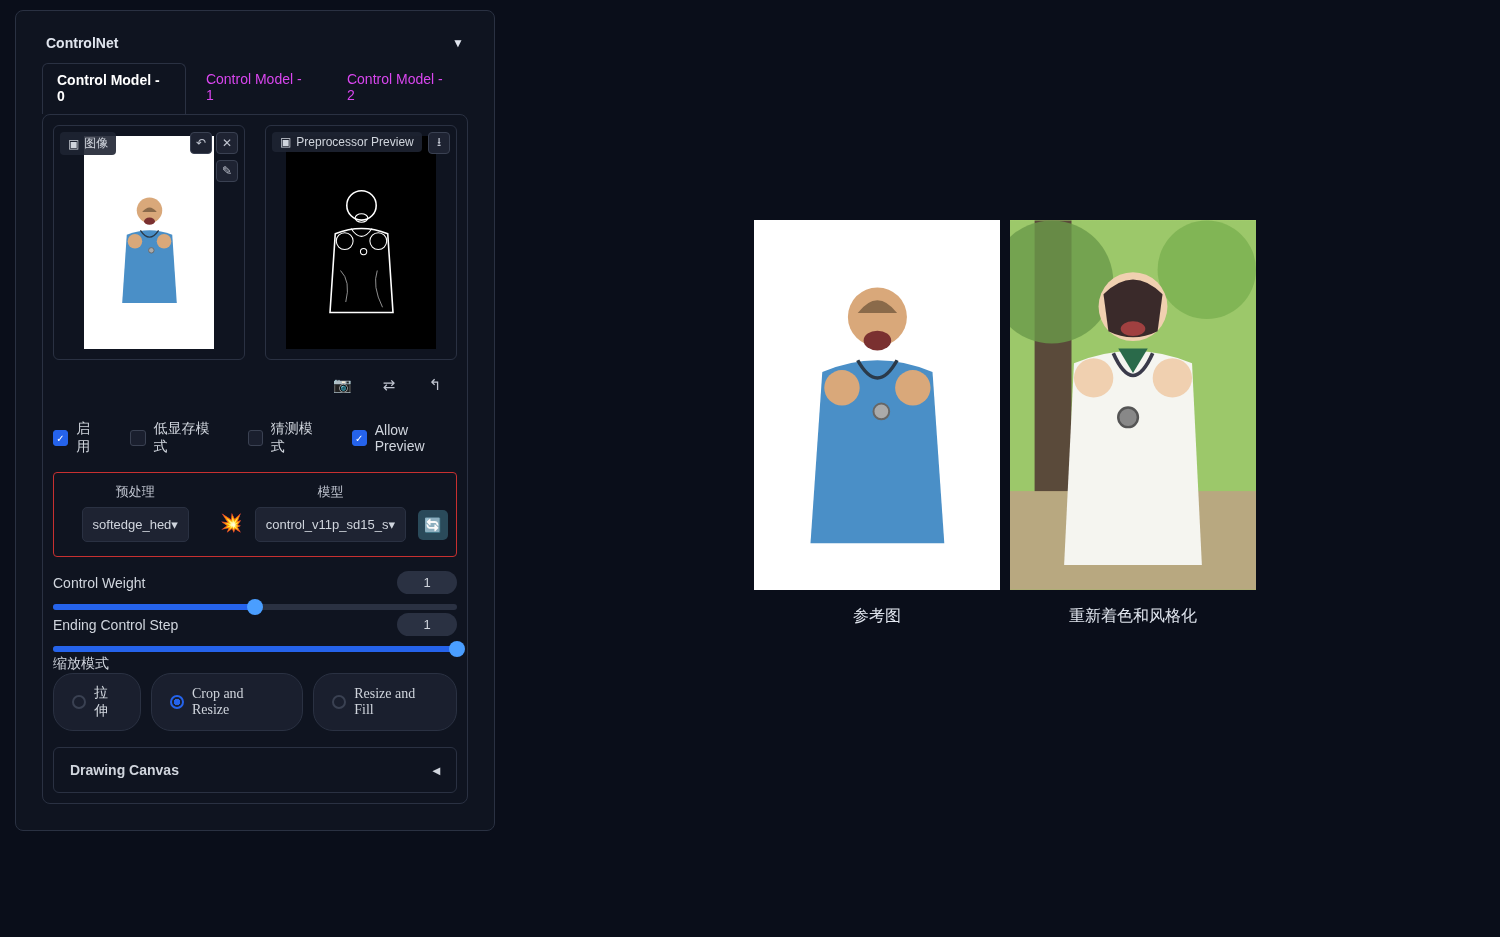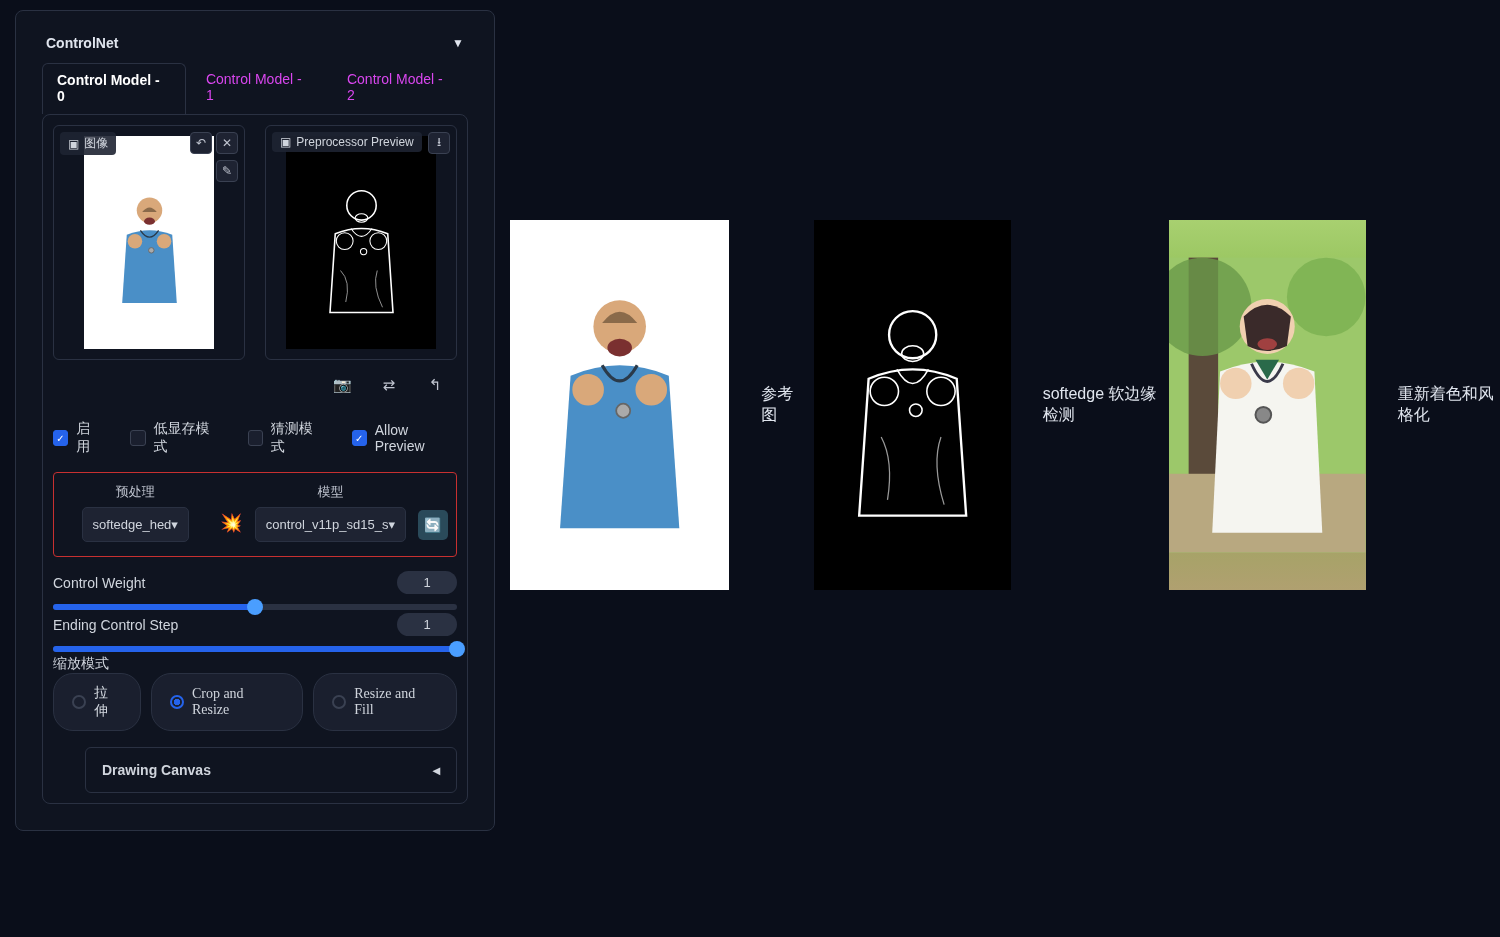--- a/index.html
+++ b/index.html
@@ -274,35 +274,34 @@
 }
 .drawing {
   margin-top: 16px;
   border: 1px solid #2a3142;
   border-radius: 6px;
   padding: 14px 16px;
   display: flex;
   justify-content: space-between;
   align-items: center;
   font-weight: 600;
-  margin-left: 32px;
 }
 .gallery {
   flex: 1;
   display: flex;
   align-items: flex-start;
   justify-content: center;
   padding-top: 220px;
 }
 .gallery-inner { display: flex; gap: 10px; }
 .gallery-item {
   display: flex;
-  flex-direction: row;
-  align-items: center;
-  gap: 32px;
+  flex-direction: column;
+  align-items: center;
+  gap: 16px;
 }
 .gallery-img {
   width: 246px;
   height: 370px;
   display: flex;
   align-items: center;
   justify-content: center;
 }
 .gallery-caption { color: #e0e5ee; font-size: 16px; }
 
@@ -487,35 +486,20 @@
           <path d="M40 28 Q50 15 60 28" fill="#8a6a4a"></path>
           <ellipse cx="50" cy="42" rx="7" ry="5" fill="#7a3030"></ellipse>
           <path d="M22 58 Q50 46 78 58 L84 145 L16 145 Z" fill="#4a8fc7"></path>
           <circle cx="32" cy="66" r="9" fill="#d9a87a"></circle>
           <circle cx="68" cy="66" r="9" fill="#d9a87a"></circle>
           <path d="M40 52 Q50 70 60 52" stroke="#2a3a4a" stroke-width="1.8" fill="none"></path>
           <circle cx="52" cy="78" r="4" fill="#aaa" stroke="#666"></circle>
         </svg>
       </div>
       <div class="gallery-caption">参考图</div>
-    </div>
-    <div class="gallery-item">
-      <div class="gallery-img" style="background:#000">
-        <svg viewBox="0 0 100 150" width="80%" height="90%">
-          <circle cx="50" cy="30" r="15" fill="none" stroke="#fff" stroke-width="1.5"></circle>
-          <ellipse cx="50" cy="42" rx="7" ry="5" fill="none" stroke="#fff"></ellipse>
-          <path d="M22 58 Q50 46 78 58 L84 145 L16 145 Z" fill="none" stroke="#fff" stroke-width="1.5"></path>
-          <circle cx="32" cy="66" r="9" fill="none" stroke="#fff"></circle>
-          <circle cx="68" cy="66" r="9" fill="none" stroke="#fff"></circle>
-          <path d="M40 52 Q50 70 60 52" stroke="#fff" fill="none"></path>
-          <circle cx="52" cy="78" r="4" fill="none" stroke="#fff"></circle>
-          <path d="M30 95 Q38 110 34 135 M68 95 Q62 112 70 138" stroke="#999" stroke-width="0.8" fill="none"></path>
-        </svg>
-      </div>
-      <div class="gallery-caption">softedge 软边缘检测</div>
     </div>
     <div class="gallery-item">
       <div class="gallery-img" style="background:linear-gradient(#a8d070 0%,#7ab040 40%,#b0a070 100%)">
         <svg viewBox="0 0 100 150" width="100%" height="100%">
           <rect x="0" y="0" width="100" height="150" fill="#9cc86a"></rect>
           <rect x="10" y="0" width="15" height="120" fill="#5a4a3a"></rect>
           <circle cx="17" cy="25" r="25" fill="#6a9a4a" opacity="0.8"></circle>
           <circle cx="80" cy="20" r="20" fill="#7ab050" opacity="0.8"></circle>
           <rect x="0" y="110" width="100" height="40" fill="#b8a880"></rect>
           <circle cx="50" cy="35" r="14" fill="#f0d0b0"></circle>

